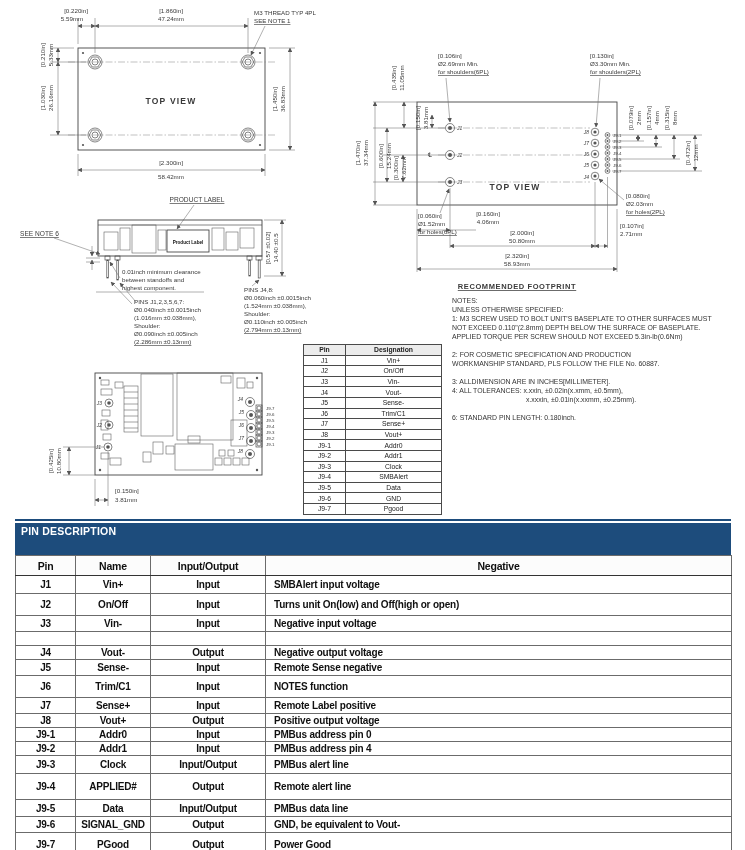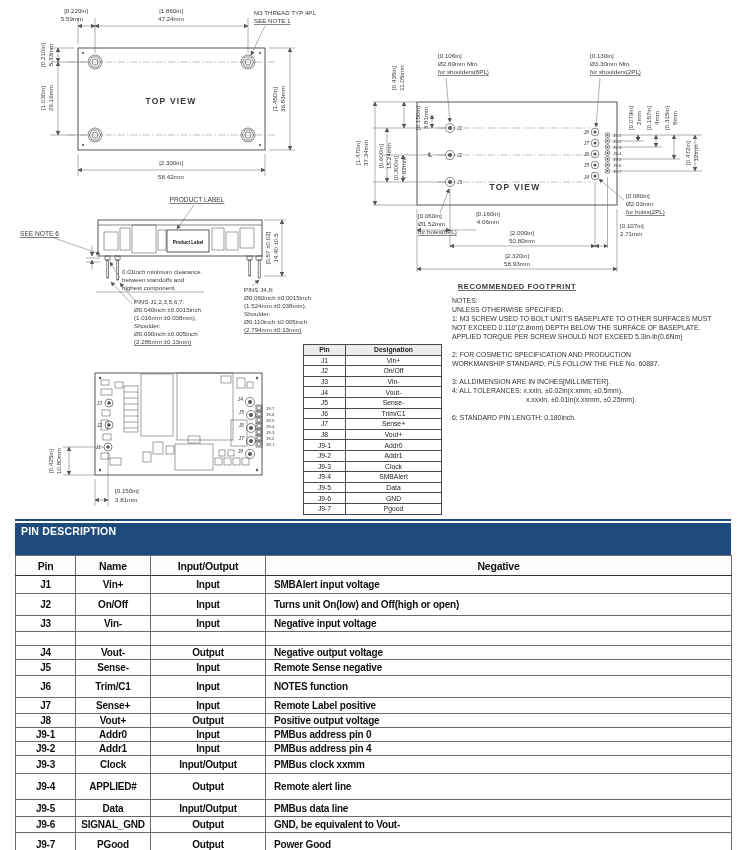--- a/index.html
+++ b/index.html
@@ -596,21 +596,21 @@
         <tr style="height: 14px;">
           <td>J9-2</td>
           <td>Addr1</td>
           <td>Input</td>
           <td class="fn">PMBus address pin 4</td>
         </tr>
         <tr style="height: 18px;">
           <td>J9-3</td>
           <td>Clock</td>
           <td>Input/Output</td>
-          <td class="fn">PMBus clock xxmm</td>
+          <td class="fn">PMBus alert line</td>
         </tr>
         <tr style="height: 26px;">
           <td>J9-4</td>
           <td>APPLIED#</td>
           <td>Output</td>
           <td class="fn">Remote alert line</td>
         </tr>
         <tr style="height: 17px;">
           <td>J9-5</td>
           <td>Data</td>

